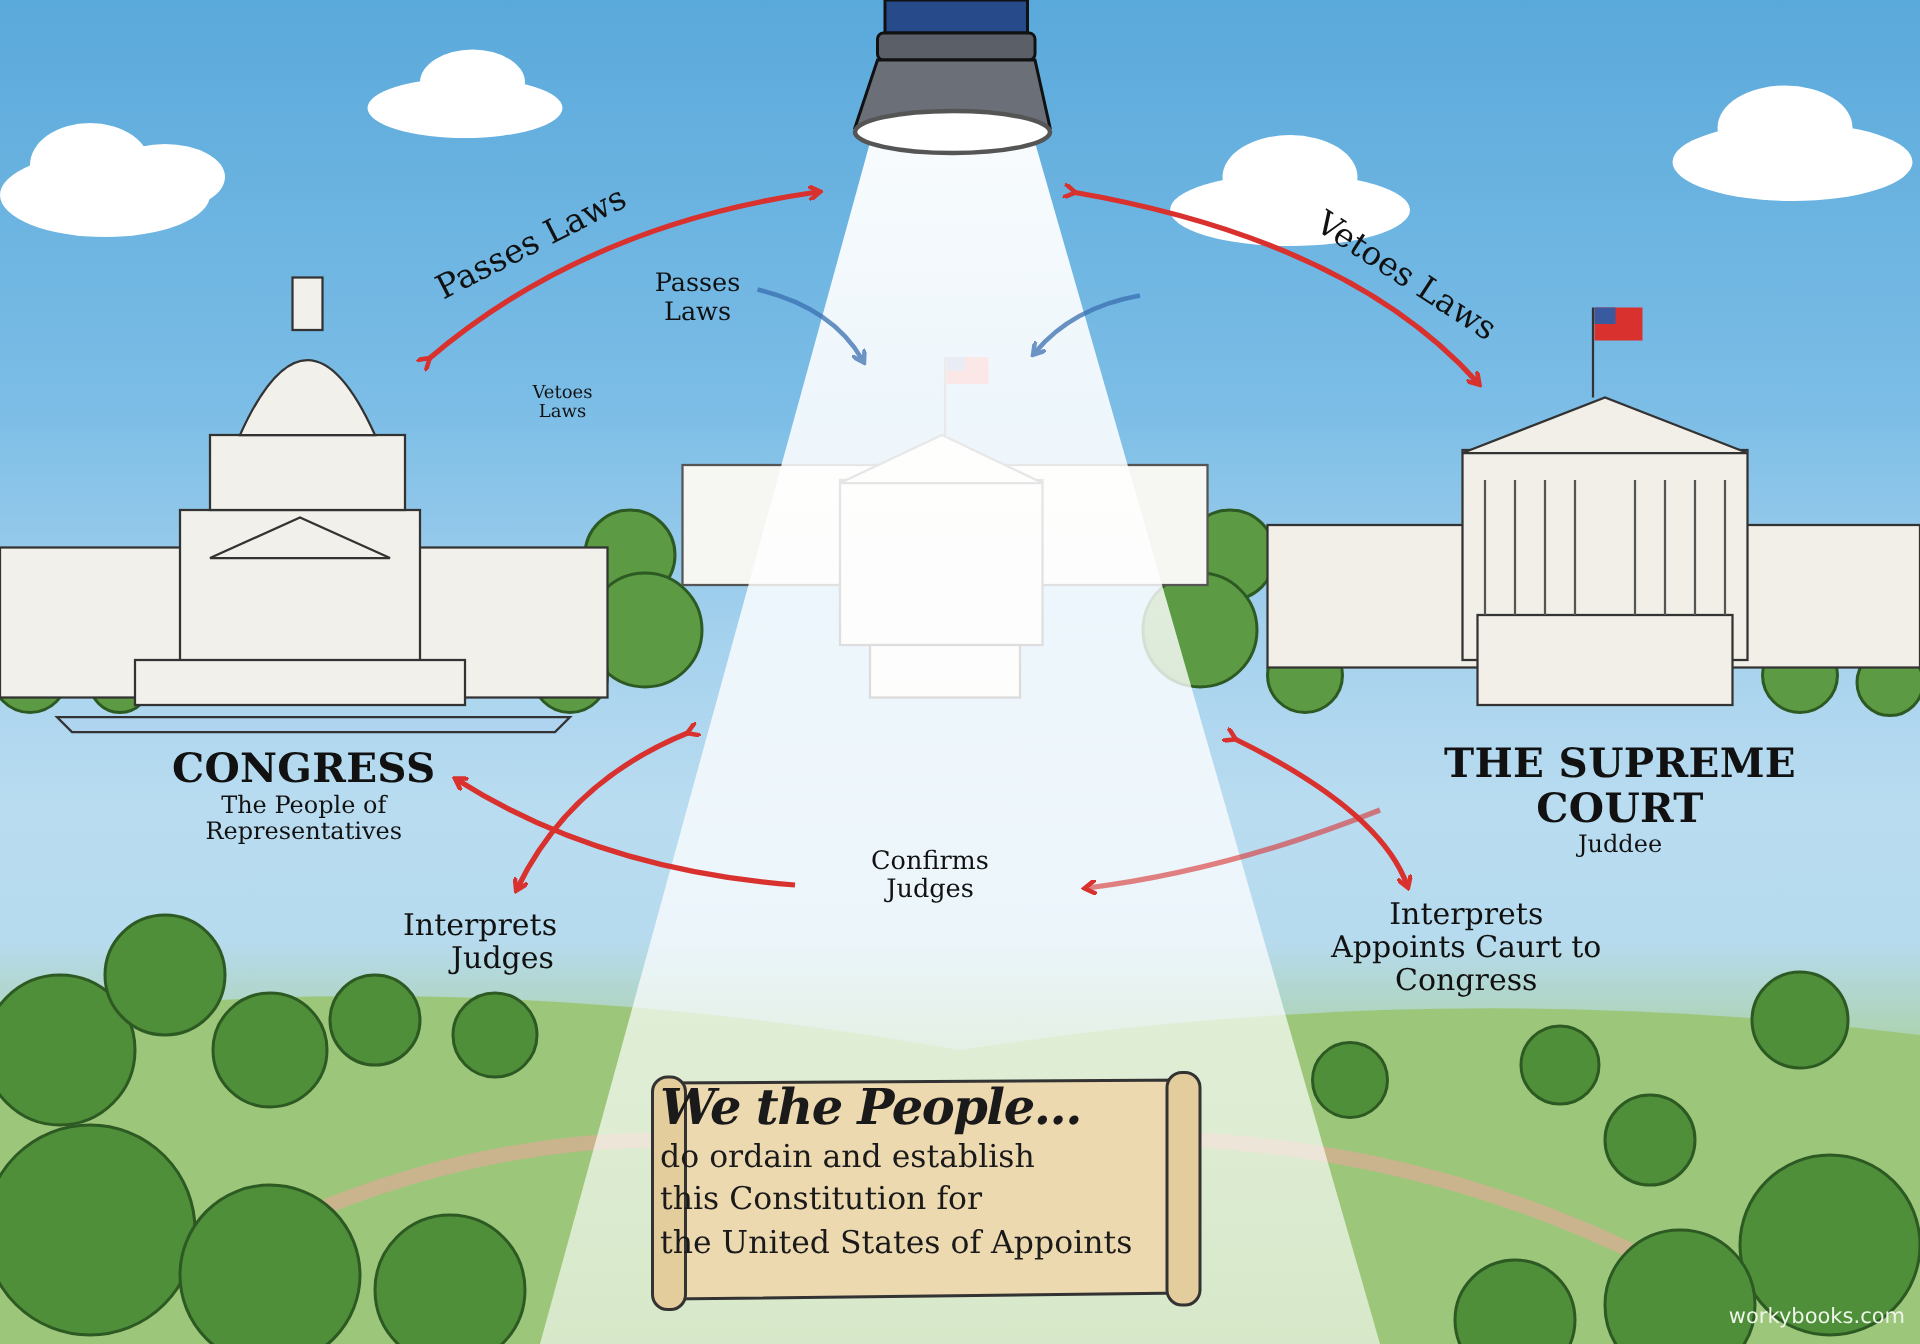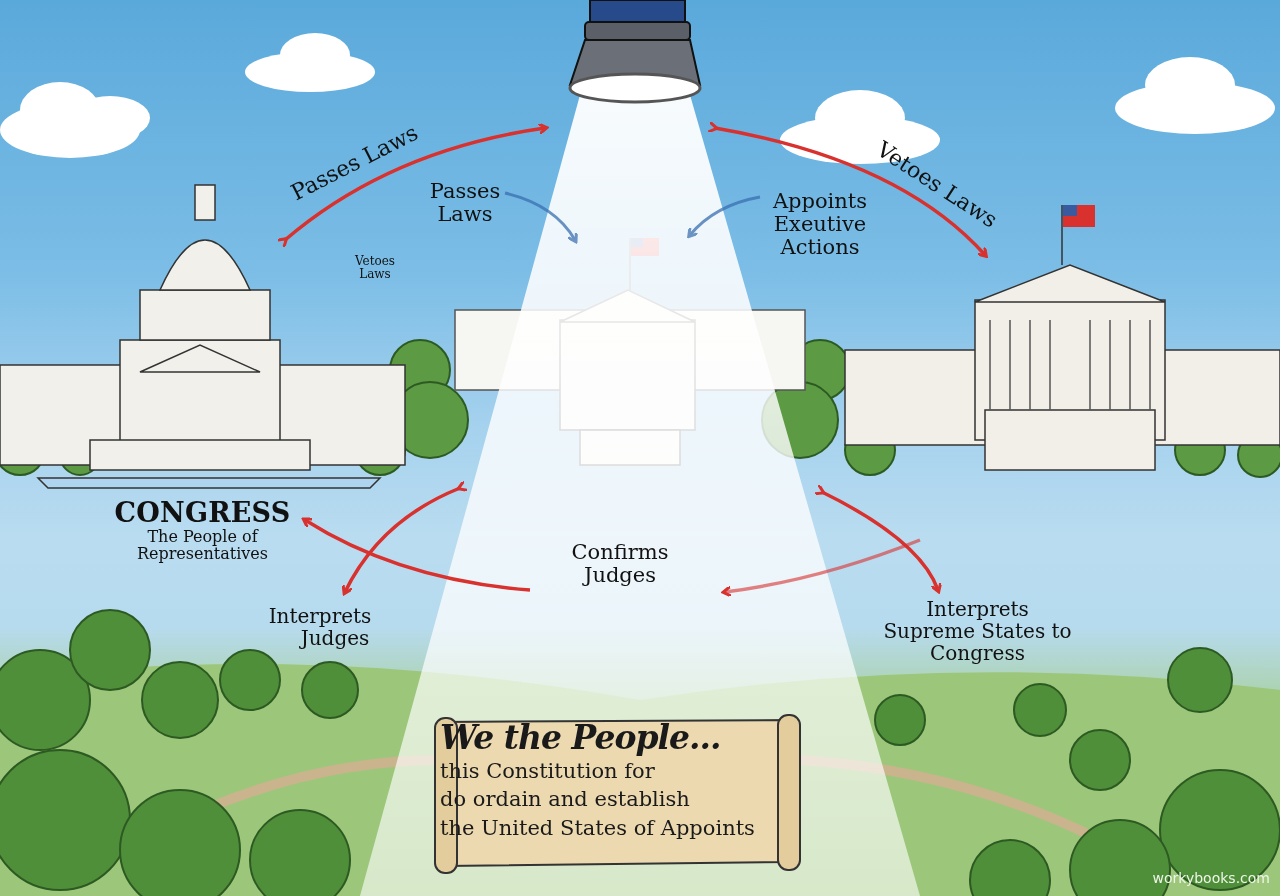--- a/index.html
+++ b/index.html
@@ -3,21 +3,21 @@
 <meta charset="utf-8">
 <style>
   html,body{margin:0;padding:0;}
   body{width:1280px;height:896px;overflow:hidden;position:relative;font-family:"DejaVu Serif","Liberation Serif",serif;}
   .scene{position:absolute;left:0;top:0;width:1280px;height:896px;overflow:hidden;
     background:linear-gradient(180deg,#5aa9db 0%,#7bbde6 30%,#a6d2ee 48%,#b9dcf0 60%,#b7dbee 70%,#a8cf9a 80%,#8dbd6a 100%);}
   svg.bg{position:absolute;left:0;top:0;}
   .lbl{position:absolute;color:#111;text-align:center;line-height:1.1;}
   .title{font-weight:bold;font-size:27px;letter-spacing:0.2px;}
   .sub{font-size:16px;}
-  .mid{font-size:21px;}
+  .mid{font-size:17px;}
   .rot{position:absolute;font-size:22px;color:#111;white-space:nowrap;}
   .scroll-text{position:absolute;left:440px;top:718px;width:360px;text-align:left;color:#1a1a1a;}
   .scroll-head{font-family:"DejaVu Serif",serif;font-style:italic;font-weight:bold;font-size:33px;letter-spacing:-1px;}
   .scroll-line{font-size:21px;line-height:1.35;}
   .wm{position:absolute;right:10px;bottom:10px;color:#eef5e8;font-family:"DejaVu Sans","Liberation Sans",sans-serif;font-size:14px;}
 </style>
 </head>
 <body>
 
 <div class="scene">
@@ -156,47 +156,46 @@
   <div class="rot" style="left:868px;top:172px;transform:rotate(33deg);">Vetoes Laws</div>
 
   <div class="lbl mid" style="left:420px;top:180px;width:90px;">
     <div>Passes</div>
       <div>Laws</div>
   </div>
   <div class="lbl sub" style="left:325px;top:255px;width:100px;font-size:12px;">
     <div>Vetoes</div>
       <div>Laws</div>
   </div>
-  <div class="lbl mid" style="left:760px;top:190px;width:120px;">
-    <div>Appoints</div>
-      <div>Exeutive</div>
-      <div>Actions</div>
-  </div>
 
   <div class="lbl" style="left:110px;top:498px;width:185px;">
     <div class="title">CONGRESS</div>
     <div class="sub">The People of</div>
     <div class="sub">Representatives</div>
   </div>
-
-  <div class="lbl mid" style="left:545px;top:541px;width:150px;">
+  <div class="lbl" style="left:925px;top:495px;width:310px;">
+    <div class="title">THE SUPREME COURT</div>
+    <div class="sub">Juddee</div>
+  </div>
+
+  <div class="lbl mid" style="left:545px;top:565px;width:150px;">
     <div>Confirms</div>
       <div>Judges</div>
   </div>
   <div class="lbl mid" style="left:250px;top:605px;width:140px;font-size:20px;">
     <div>Interprets</div>
       <div style="padding-left:30px;">Judges</div>
   </div>
   <div class="lbl mid" style="left:870px;top:598px;width:215px;font-size:20px;">
     <div>Interprets</div>
-      <div>Supreme States to</div>
+      <div>Appoints Caurt to</div>
       <div>Congress</div>
   </div>
 
   <div class="scroll-text">
     <div class="scroll-head">We the People...</div>
+    <div class="scroll-line">do ordain and establish</div>
     <div class="scroll-line">this Constitution for</div>
-    <div class="scroll-line">do ordain and establish</div>
     <div class="scroll-line">the United States of Appoints</div>
   </div>
 
   <div class="wm">workybooks.com</div>
 </div>
 
 </body></html>

